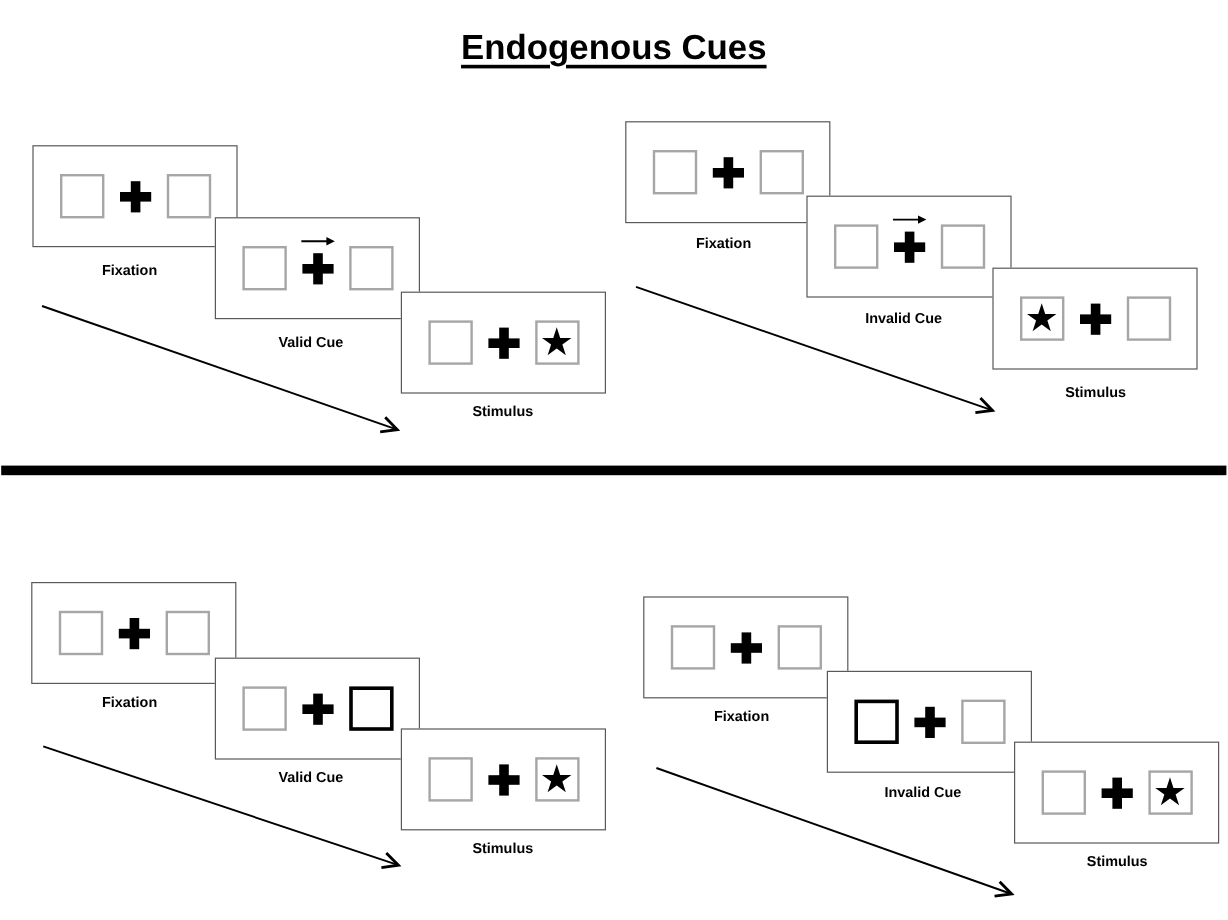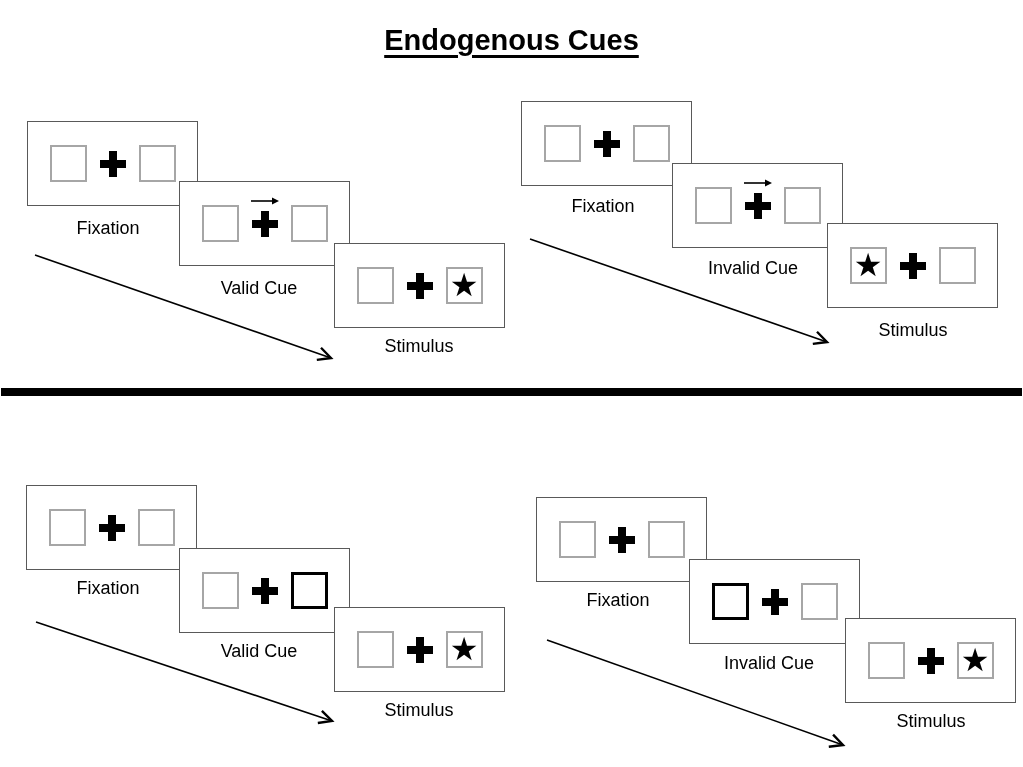--- a/index.html
+++ b/index.html
@@ -28,21 +28,21 @@
   .star{
     font-family:"DejaVu Sans",sans-serif;font-size:32px;line-height:1;
     color:#000;transform:translateY(-1px);
   }
   .plus{position:relative;width:26px;height:26px;flex:0 0 auto;}
   .plus::before{content:"";position:absolute;left:0;top:9px;width:26px;height:8px;background:#000;}
   .plus::after{content:"";position:absolute;left:9px;top:0;width:8px;height:26px;background:#000;}
   .cue-arrow{position:absolute;left:-1px;top:-15px;}
   .step-label{
     position:absolute;transform:translateX(-50%);
-    font-size:18px;font-weight:normal;white-space:nowrap;
+    font-size:12px;font-weight:bold;white-space:nowrap;
   }
   .arrows{position:absolute;left:0;top:0;pointer-events:none;}
 </style>
 </head>
 <body>
 
 <div class="canvas">
 
   <div class="section-title title-endo">Endogenous Cues</div>
   <div class="divider"></div>

